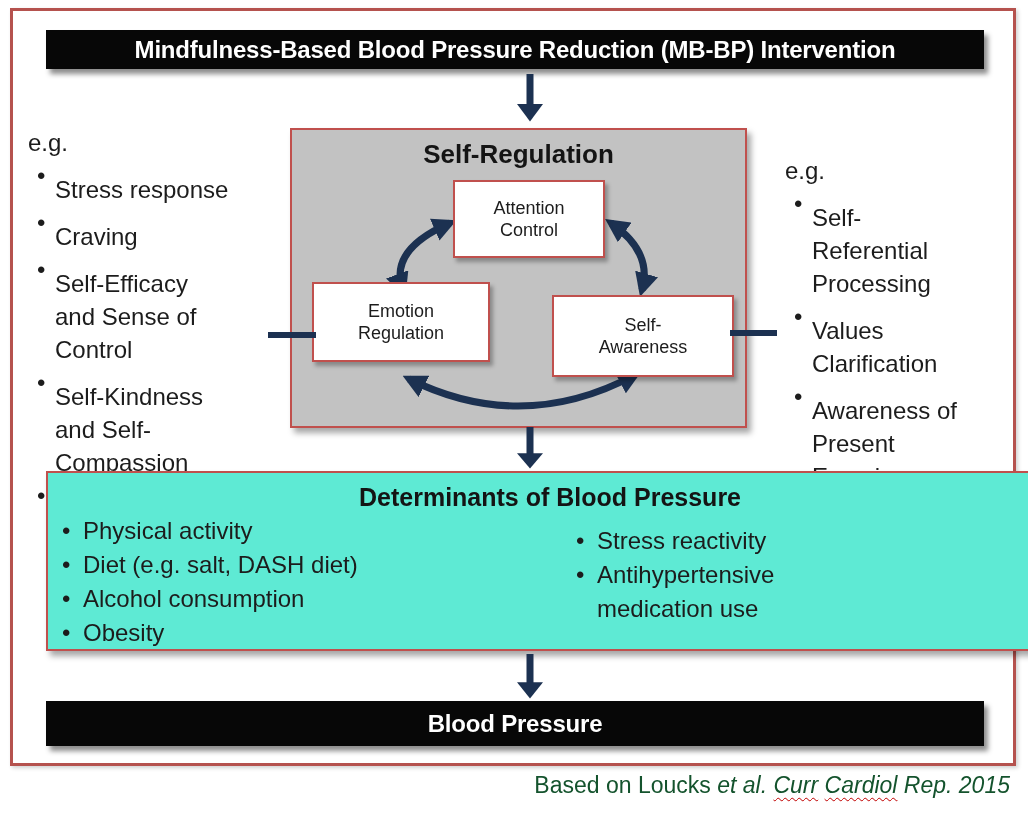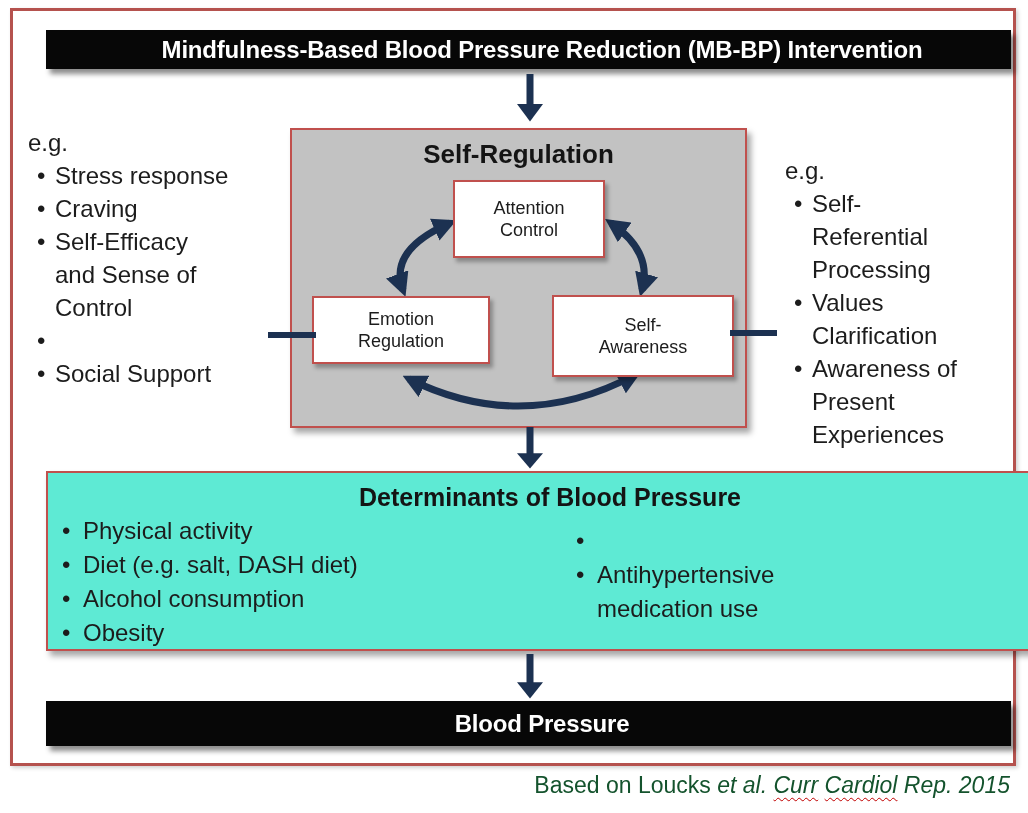--- a/index.html
+++ b/index.html
@@ -27,21 +27,20 @@
   .banner {
     position: absolute;
     left: 46px;
     width: 938px;
     background: #070707;
     color: #ffffff;
     font-weight: bold;
     text-align: center;
     box-shadow: 4px 5px 5px rgba(0,0,0,0.45);
     letter-spacing: -0.2px;
-    padding-left: 27px;
   }
   .banner.top    { top: 30px;  height: 39px; line-height: 39px; font-size: 24px; }
   .banner.bottom { top: 701px; height: 45px; line-height: 45px; font-size: 24px; }
 
   
   .arrow-v { position: absolute; left: 515px; width: 30px; }
   .arrow-v svg { display: block; width: 100%; height: 100%; }
   .a1 { top: 74px;  height: 48px; }
   .a2 { top: 427px; height: 42px; }
   .a3 { top: 654px; height: 45px; }
@@ -71,35 +70,35 @@
     background: #ffffff;
     border: 2px solid #c0504d;
     box-sizing: border-box;
     box-shadow: 3px 4px 4px rgba(0,0,0,0.30);
     display: flex; align-items: center; justify-content: center;
     text-align: center;
     font-size: 18px; line-height: 1.23;
     white-space: pre-line;
   }
   .node.attention { left: 161px; top: 50px;  width: 152px; height: 78px; }
-  .node.emotion   { left: 20px;  top: 166px; width: 178px; height: 68px; }
+  .node.emotion   { left: 20px;  top: 152px; width: 178px; height: 80px; }
   .node.awareness { left: 260px; top: 165px; width: 182px; height: 82px; }
 
   
   .eg {
     position: absolute;
     font-size: 24px; line-height: 33px;
   }
   .eg.left  { left: 28px;  top: 126px; width: 248px; }
   .eg.right { left: 785px; top: 154px; width: 218px; }
   .eg-head { margin: 0 0 0 0; }
   .eg ul, .det ul { list-style: none; margin: 0; padding: 0; }
   .eg li { display: flex; }
   .eg .dot { flex: 0 0 27px; padding-left: 9px; box-sizing: border-box; }
-  .eg .txt { white-space: pre-line; }
+  .eg .txt { white-space: pre-line; margin-top: 14px; }
 
   
   .conn { position: absolute; height: 6px; background: #1c3151; }
   .conn.left  { left: 268px; top: 332px; width: 48px; }
   .conn.right { left: 730px; top: 330px; width: 47px; }
 
   
   .det {
     position: absolute;
     left: 46px; top: 471px;
@@ -198,20 +197,23 @@
 
         <li>
           <span class="dot">•</span>
           <span class="txt">Self-Efficacy
 and Sense of
 Control</span>
         </li>
 
         <li>
           <span class="dot">•</span>
+          <span class="txt">Self-Kindness
+and Self-
+Compassion</span>
         </li>
 
         <li>
           <span class="dot">•</span>
           <span class="txt">Social Support</span>
         </li>
       </ul>
   </div>
 
   <div class="eg right">
@@ -271,20 +273,21 @@
 
         <li>
           <span class="dot">•</span>
           <span class="txt">Obesity</span>
         </li>
       </ul>
     <ul class="col-right">
 
         <li>
           <span class="dot">•</span>
+          <span class="txt">Stress reactivity</span>
         </li>
 
         <li>
           <span class="dot">•</span>
           <span class="txt">Antihypertensive
 medication use</span>
         </li>
       </ul>
   </div>
 

